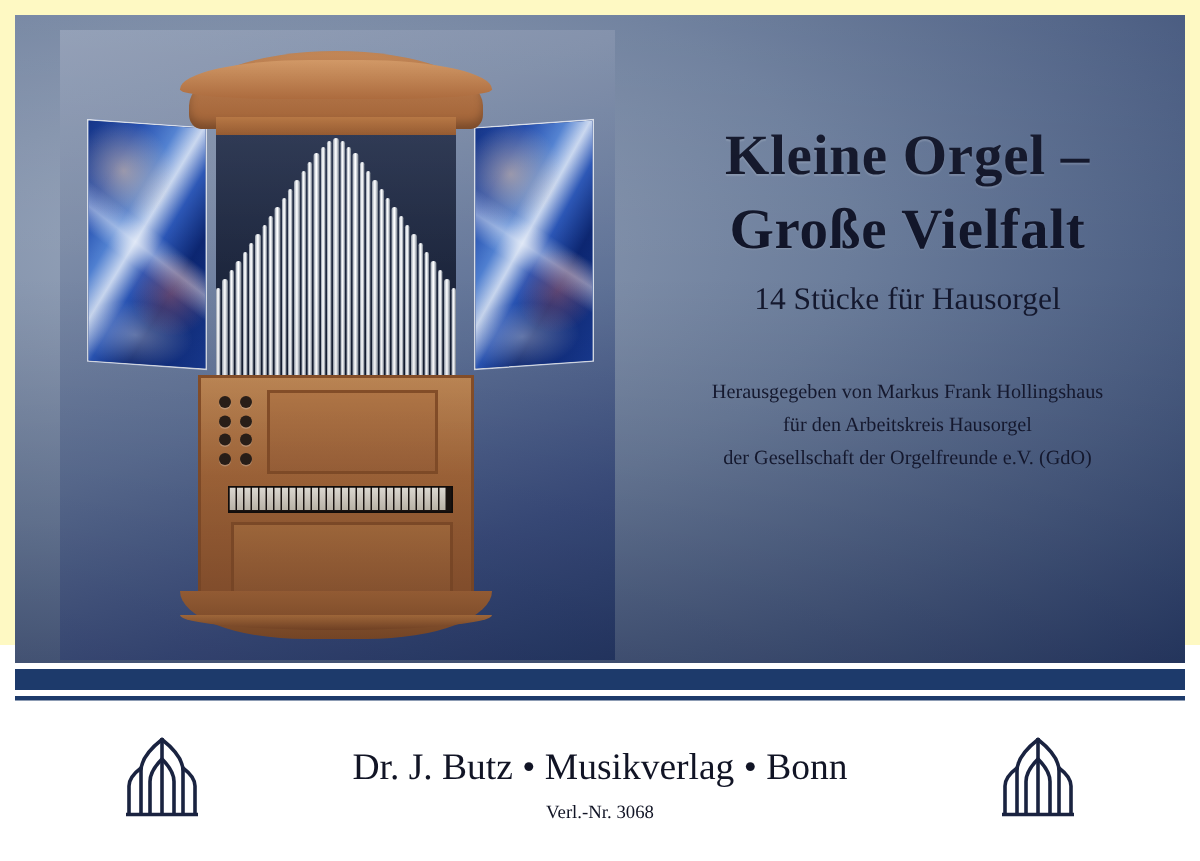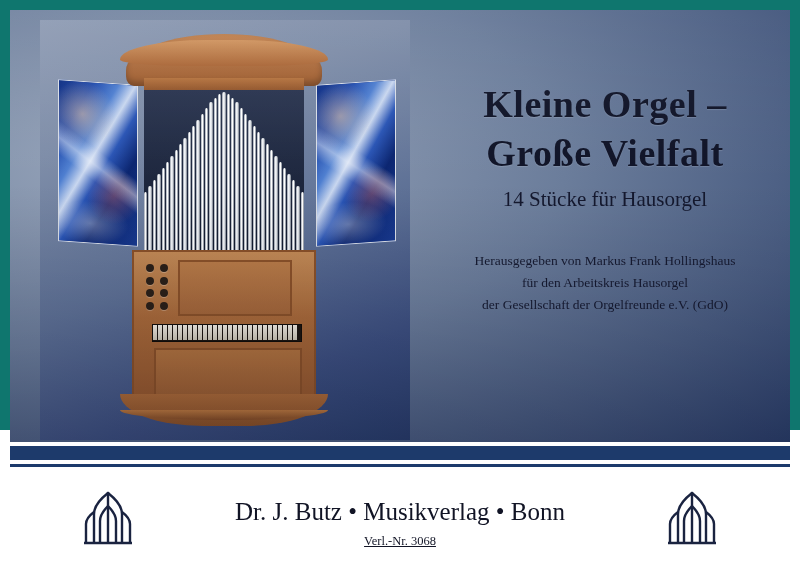--- a/index.html
+++ b/index.html
@@ -10,21 +10,21 @@
   body {
     width: 800px;
     height: 574px;
     font-family: "Liberation Serif", serif;
     overflow: hidden;
   }
   .cover {
     position: relative;
     width: 800px;
     height: 430px;
-    background: #0f766e;
+    background: #fef9c3;
     box-sizing: border-box;
   }
   
   .upper-panel {
     position: absolute;
     left: 10px;
     top: 10px;
     width: 780px;
     height: 432px;
     background:
@@ -281,21 +281,20 @@
     color: #111425;
   }
   .verl {
     position: absolute;
     left: 0;
     top: 64px;
     width: 800px;
     text-align: center;
     font-size: 12.5px;
     color: #111425;
-    text-decoration: underline;
   }
   .logo {
     position: absolute;
     top: 18px;
     width: 60px;
     height: 58px;
   }
   .logo.left { left: 78px; }
   .logo.right { right: 78px; }
   .logo svg { display: block; }

